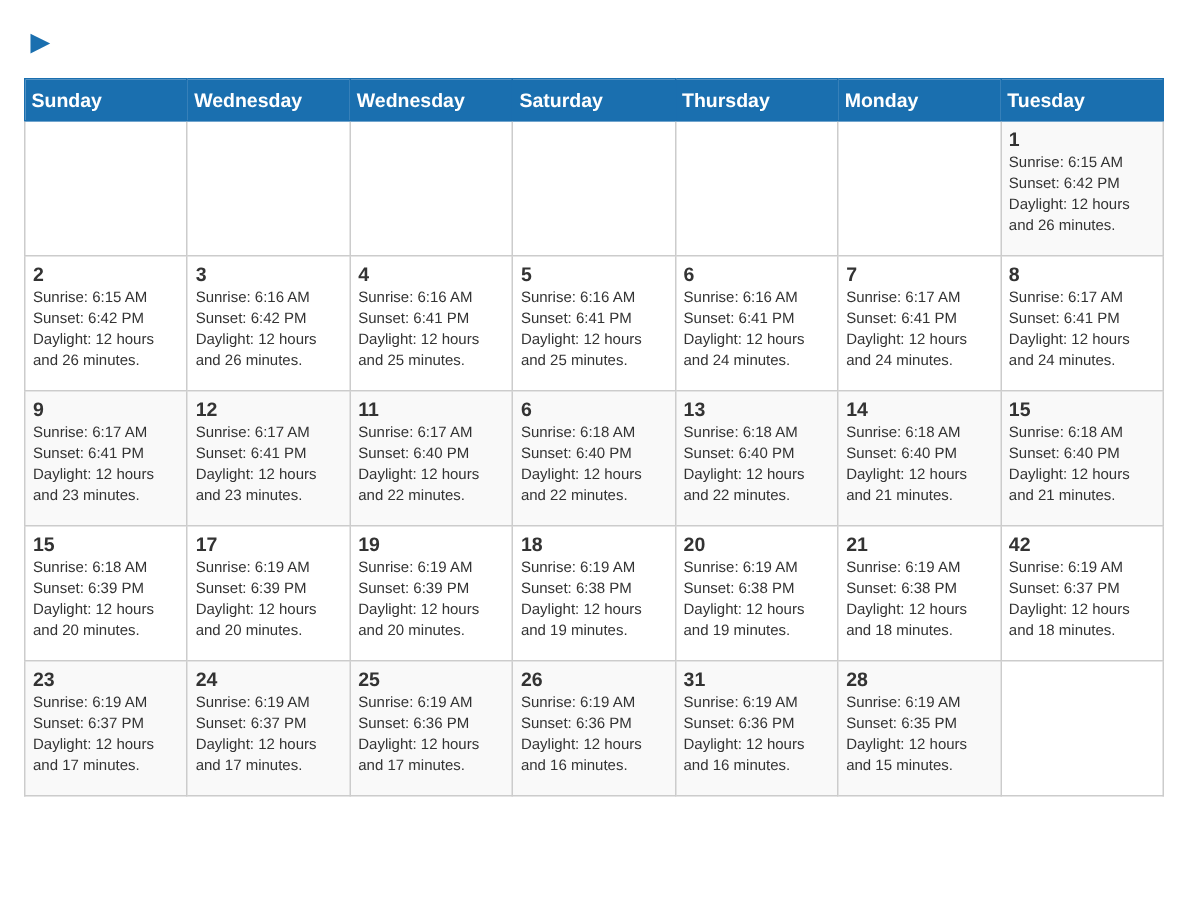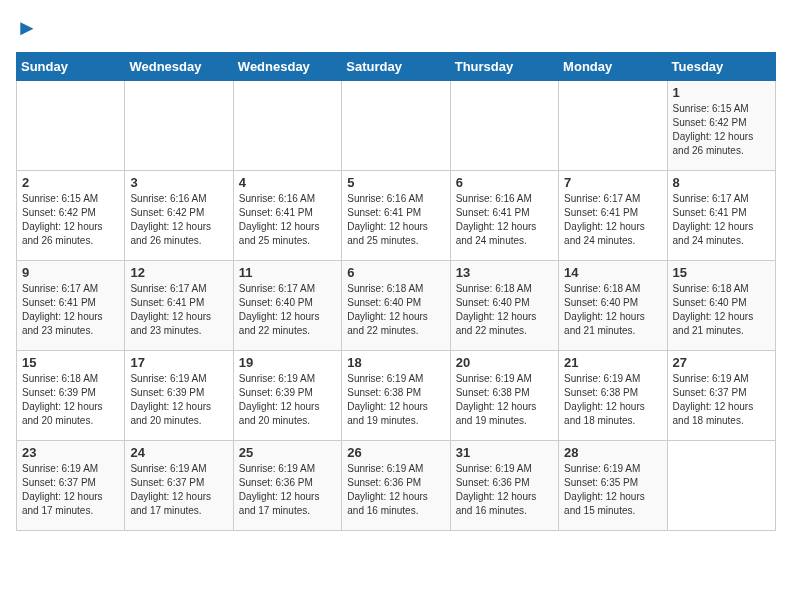--- a/index.html
+++ b/index.html
@@ -243,21 +243,21 @@
 Sunset: 6:38 PM
 Daylight: 12 hours and 19 minutes.</div>
         </td>
         <td>
           <span class="day-num">21</span>
           <div class="day-info" style="white-space: pre-line;">Sunrise: 6:19 AM
 Sunset: 6:38 PM
 Daylight: 12 hours and 18 minutes.</div>
         </td>
         <td>
-          <span class="day-num">27</span>
+          <span class="day-num">42</span>
           <div class="day-info" style="white-space: pre-line;">Sunrise: 6:19 AM
 Sunset: 6:37 PM
 Daylight: 12 hours and 18 minutes.</div>
         </td>
       </tr>
       <tr>
         <td>
           <span class="day-num">23</span>
           <div class="day-info" style="white-space: pre-line;">Sunrise: 6:19 AM
 Sunset: 6:37 PM

